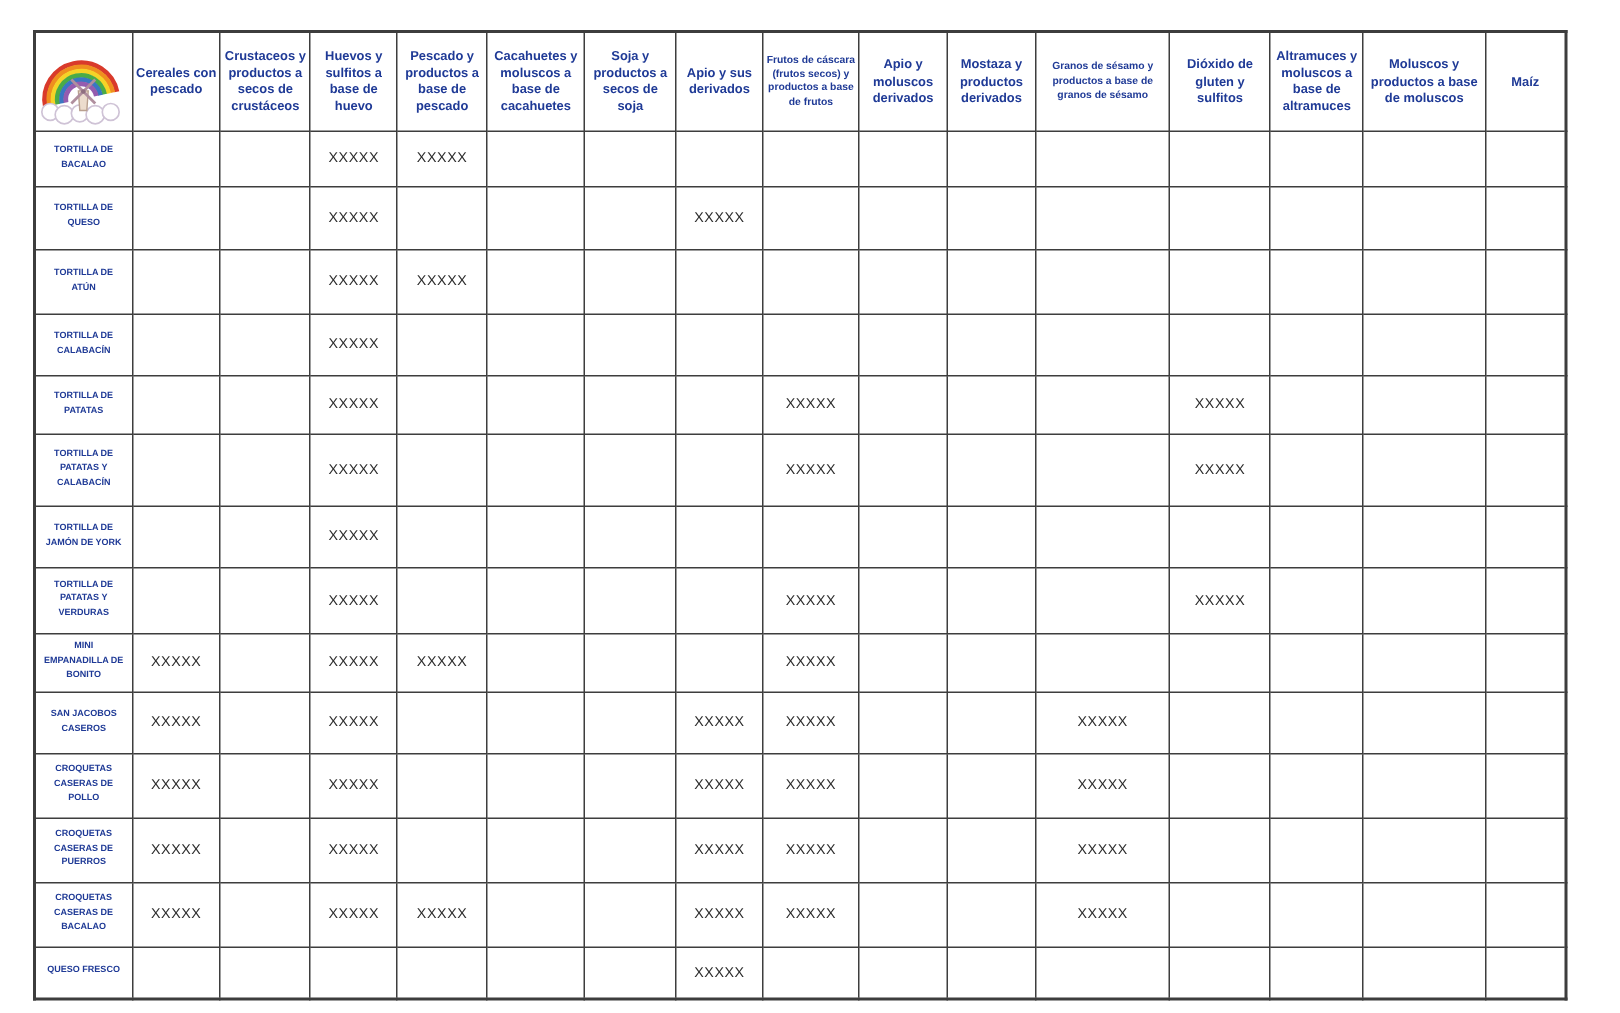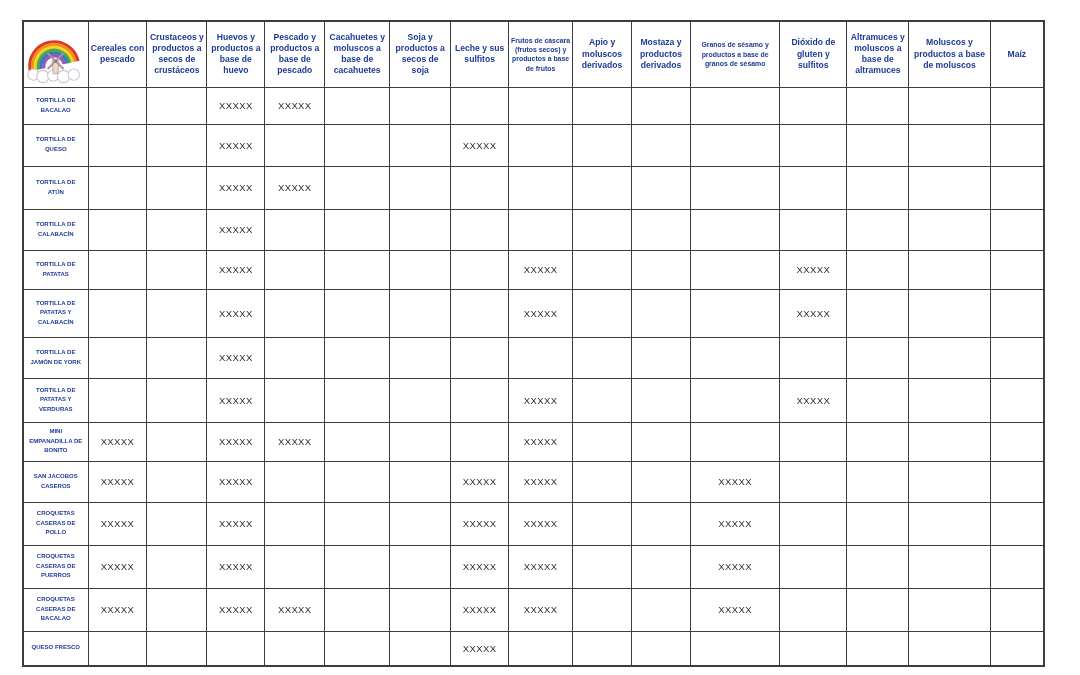--- a/index.html
+++ b/index.html
@@ -105,25 +105,25 @@
             <g>
               <path d="M28,40 L35,40 L34,54 L29,54 Z" fill="#ecdccd" stroke="#b9a08f" stroke-width="1"></path>
               <line x1="23" y1="32" x2="40" y2="49" stroke="#b08f9e" stroke-width="2"></line>
               <line x1="40" y1="32" x2="23" y2="49" stroke="#b08f9e" stroke-width="2"></line>
               <circle cx="31.5" cy="40.5" r="1.6" fill="#8f6f80"></circle>
             </g>
           </svg>
         </th>
       <th class="">Cereales con pescado</th>
           <th class="">Crustaceos y productos a secos de crustáceos</th>
-          <th class="">Huevos y productos a base de huevo</th>
+          <th class="">Huevos y sulfitos a base de huevo</th>
           <th class="">Pescado y productos a base de pescado</th>
           <th class="">Cacahuetes y moluscos a base de cacahuetes</th>
           <th class="">Soja y productos a secos de soja</th>
-          <th class="">Leche y sus sulfitos</th>
+          <th class="">Apio y sus derivados</th>
           <th class="small">Frutos de cáscara (frutos secos) y productos a base de frutos</th>
           <th class="">Apio y moluscos derivados</th>
           <th class="">Mostaza y productos derivados</th>
           <th class="small">Granos de sésamo y productos a base de granos de sésamo</th>
           <th class="">Dióxido de gluten y sulfitos</th>
           <th class="">Altramuces y moluscos a base de altramuces</th>
           <th class="">Moluscos y productos a base de moluscos</th>
           <th class="">Maíz</th>
         </tr>
     </thead>

